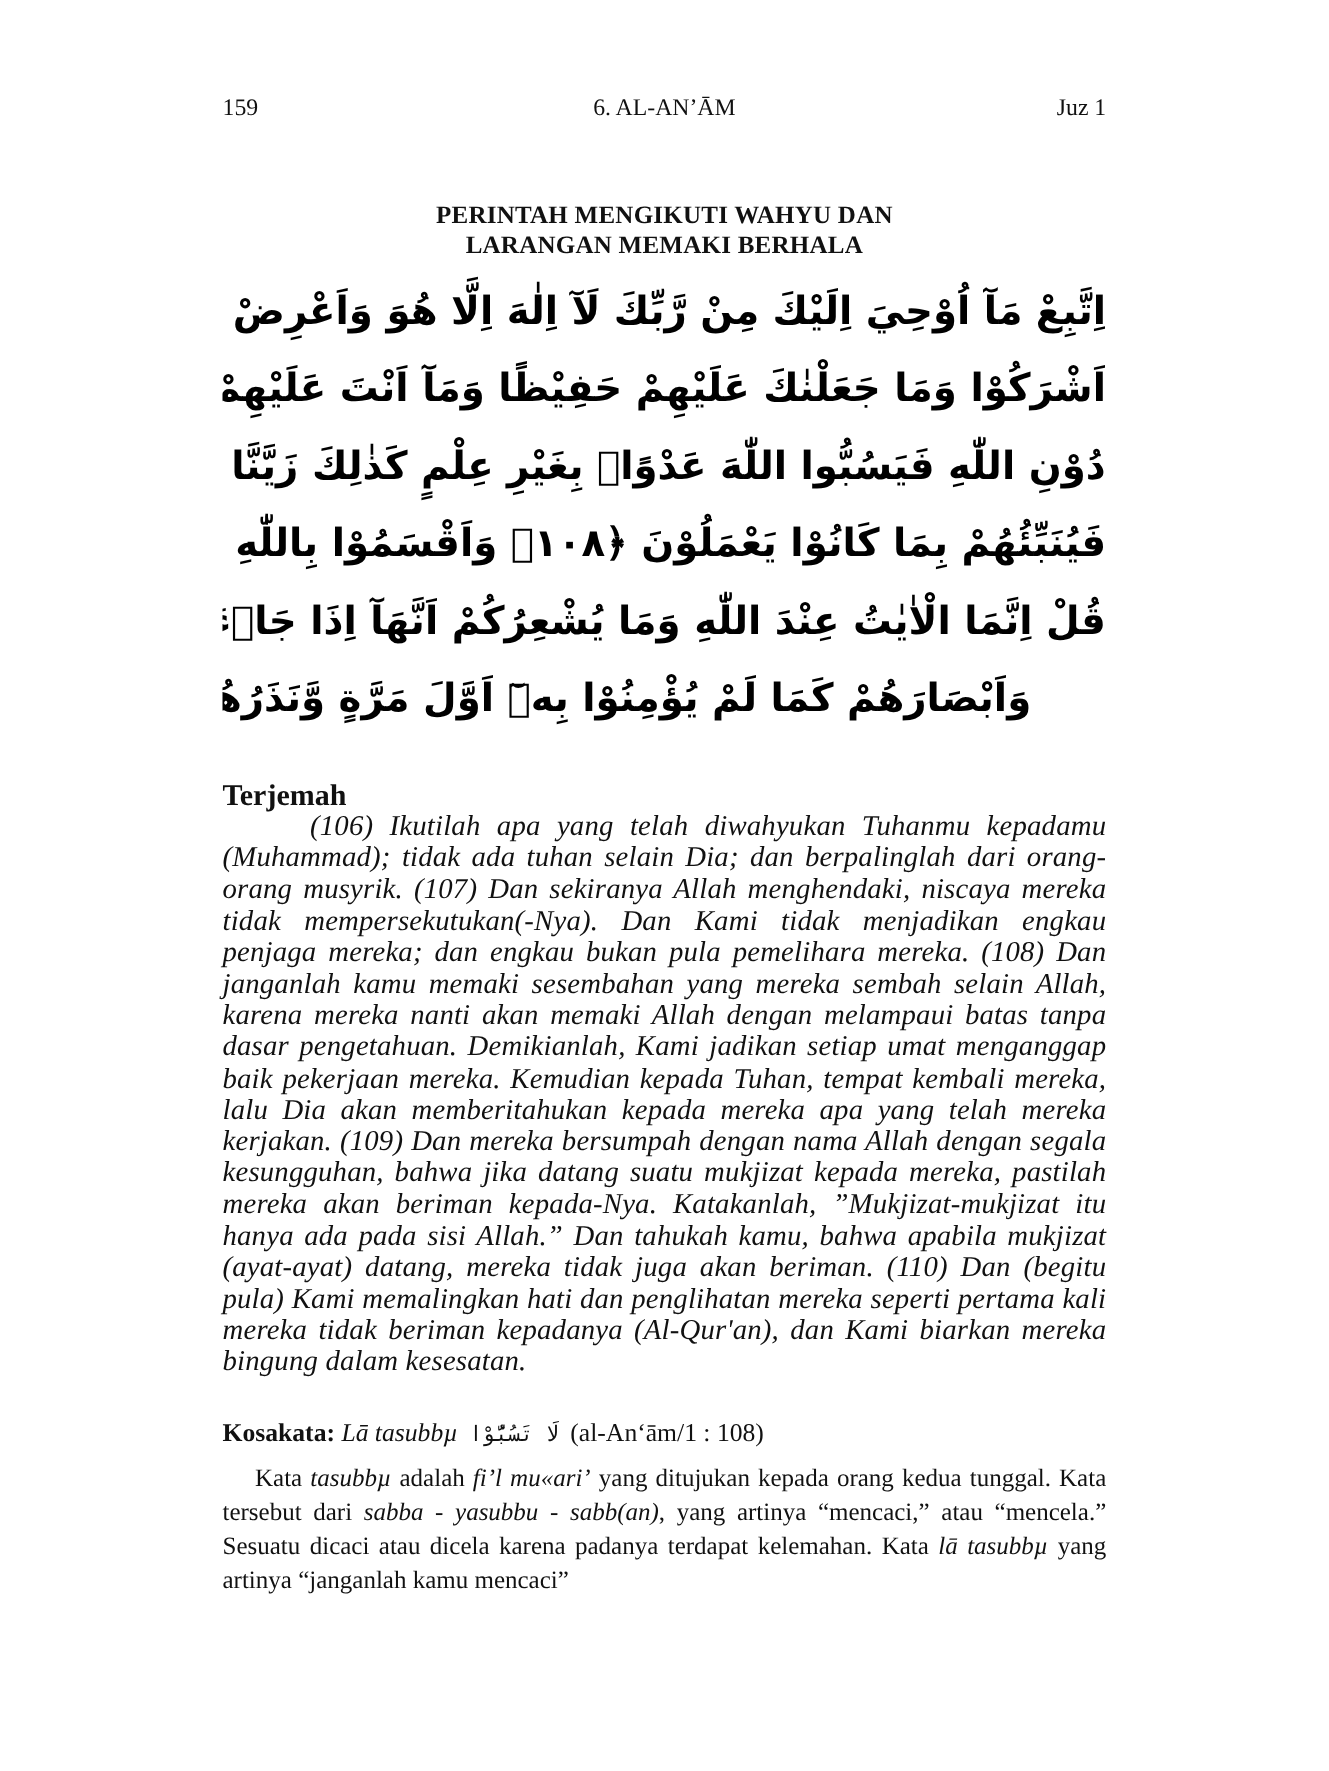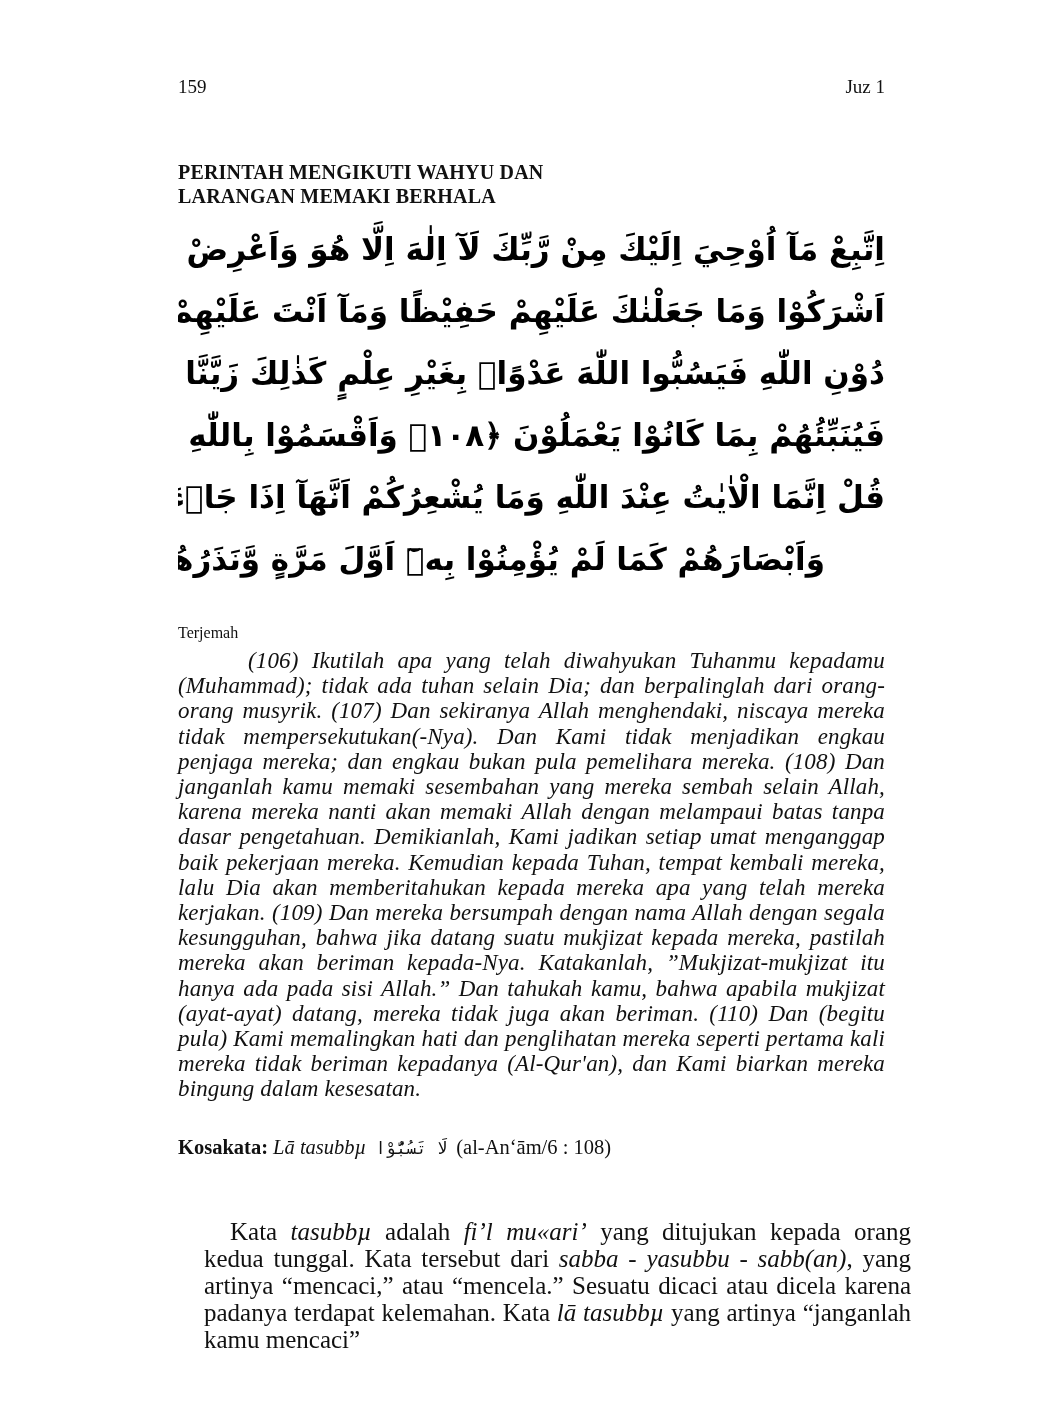--- a/index.html
+++ b/index.html
@@ -4,50 +4,51 @@
 <style>
   html, body { margin: 0; padding: 0; background: #ffffff; }
   body { width: 1063px; height: 1417px; position: relative; overflow: hidden;
          font-family: "Liberation Serif", "DejaVu Serif", serif; color: #111; }
   .running-head { position: absolute; top: 76px; left: 178px; width: 707px; height: 26px;
                   font-size: 19px; }
   .running-head .pg { position: absolute; left: 0; top: 0; }
   .running-head .ch { position: absolute; left: 0; right: 0; top: 0; text-align: center; }
   .running-head .juz { position: absolute; right: 0; top: 0; }
 
-  .title { position: absolute; top: 160px; left: 178px; width: 707px; 
+  .title { position: absolute; top: 160px; left: 178px; width: 707px; text-align: center;
            font-weight: bold; font-size: 20px; line-height: 24px; letter-spacing: 0.2px; }
 
   .arabic { position: absolute; top: 218px; left: 178px; width: 707px;
             direction: rtl; font-family: "DejaVu Sans", sans-serif; font-weight: bold;
             font-size: 31px; color: #000; }
   .arabic .line { height: 62px; line-height: 62px; white-space: nowrap; overflow: hidden;
                   text-align: justify; text-align-last: justify; }
   .arabic .line.last { text-align: center; text-align-last: center; padding-right: 60px; }
 
-  .section-head { position: absolute; top: 624px; left: 178px; font-weight: normal; font-size: 16px; }
+  .section-head { position: absolute; top: 624px; left: 178px; font-weight: bold; font-size: 24px; }
   .translation { position: absolute; top: 648px; left: 178px; width: 707px;
                  font-style: italic; font-size: 23px; line-height: 25.2px;
                  text-align: justify; letter-spacing: 0.15px; }
   .translation .indent { display: inline-block; width: 70px; }
 
   .kosakata { position: absolute; top: 1136px; left: 178px; width: 707px; font-size: 20.5px; }
   .kosakata b { font-weight: bold; text-align: right; }
   .kosakata .ar { font-family: Liberation Mono, monospace; font-size: 17px; margin: 0 4px; }
 
-  .body-para { position: absolute; top: 1218px; left: 178px; width: 707px;
-               font-size: 25px; line-height: 27px; text-align: justify; margin-left: 26px; }
+  .body-para { position: absolute; top: 1170px; left: 178px; width: 707px;
+               font-size: 20px; line-height: 27px; text-align: justify; }
   .body-para .indent { display: inline-block; width: 26px; }
   i { font-style: italic; }
 </style>
 </head>
 <body>
 
 <div class="running-head">
   <span class="pg">159</span>
+  <span class="ch">6. AL-AN’ĀM</span>
   <span class="juz">Juz 1</span>
 </div>
 
 <div class="title">
   <div>PERINTAH MENGIKUTI WAHYU DAN</div>
   <div>LARANGAN MEMAKI BERHALA</div>
 </div>
 
 <div class="arabic">
   <div class="line">اِتَّبِعْ مَآ اُوْحِيَ اِلَيْكَ مِنْ رَّبِّكَ لَآ اِلٰهَ اِلَّا هُوَ وَاَعْرِضْ عَنِ الْمُشْرِكِيْنَ ﴿١٠٦﴾ وَلَوْ شَاۤءَ اللّٰهُ مَآ</div>
@@ -58,16 +59,16 @@
   <div class="line last">وَاَبْصَارَهُمْ كَمَا لَمْ يُؤْمِنُوْا بِهٖٓ اَوَّلَ مَرَّةٍ وَّنَذَرُهُمْ فِيْ طُغْيَانِهِمْ يَعْمَهُوْنَ ﴿١١٠﴾</div>
 </div>
 
 <div class="section-head">Terjemah</div>
 <div class="translation"><span class="indent"></span><span>(106) Ikutilah apa yang telah diwahyukan Tuhanmu kepadamu (Muhammad); tidak ada tuhan selain Dia; dan berpalinglah dari orang-orang musyrik. (107) Dan sekiranya Allah menghendaki, niscaya mereka tidak mempersekutukan(-Nya). Dan Kami tidak menjadikan engkau penjaga mereka; dan engkau bukan pula pemelihara mereka. (108) Dan janganlah kamu memaki sesembahan yang mereka sembah selain Allah, karena mereka nanti akan memaki Allah dengan melampaui batas tanpa dasar pengetahuan. Demikianlah, Kami jadikan setiap umat menganggap baik pekerjaan mereka. Kemudian kepada Tuhan, tempat kembali mereka, lalu Dia akan memberitahukan kepada mereka apa yang telah mereka kerjakan. (109) Dan mereka bersumpah dengan nama Allah dengan segala kesungguhan, bahwa jika datang suatu mukjizat kepada mereka, pastilah mereka akan beriman kepada-Nya. Katakanlah, ”Mukjizat-mukjizat itu hanya ada pada sisi Allah.” Dan tahukah kamu, bahwa apabila mukjizat (ayat-ayat) datang, mereka tidak juga akan beriman. (110) Dan (begitu pula) Kami memalingkan hati dan penglihatan mereka seperti pertama kali mereka tidak beriman kepadanya (Al-Qur'an), dan Kami biarkan mereka bingung dalam kesesatan.</span></div>
 
 <div class="kosakata">
   <b>Kosakata:</b>
   <i>Lā tasubbµ</i>
   <span class="ar" dir="rtl">لَا تَسُبُّوْا</span>
-  <span>(al-An‘ām/6 : 108)</span>
+  <span>(al-An‘ām/1 : 108)</span>
 </div>
 
 <div class="body-para"><span class="indent"></span><span>Kata </span><i>tasubbµ</i><span> adalah </span><i>fi’l mu«ari’</i><span> yang ditujukan kepada orang kedua tunggal. Kata tersebut dari </span><i>sabba - yasubbu - sabb(an)</i><span>, yang artinya “mencaci,” atau “mencela.” Sesuatu dicaci atau dicela karena padanya terdapat kelemahan. Kata </span><i>lā tasubbµ</i><span> yang artinya “janganlah kamu mencaci”</span></div>
 
 </body></html>

